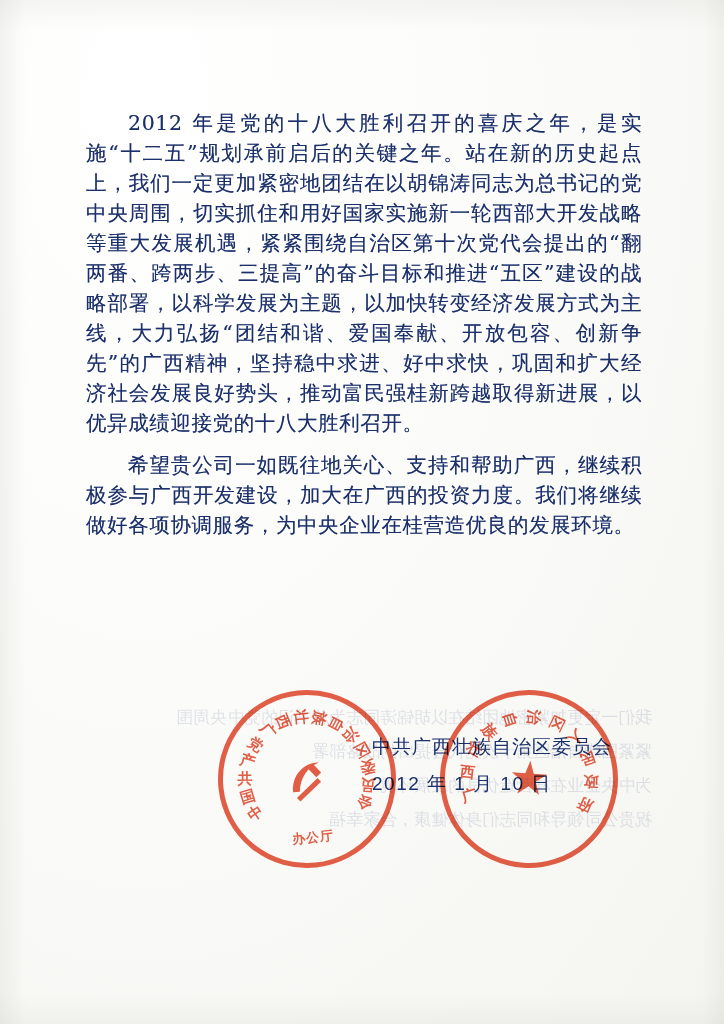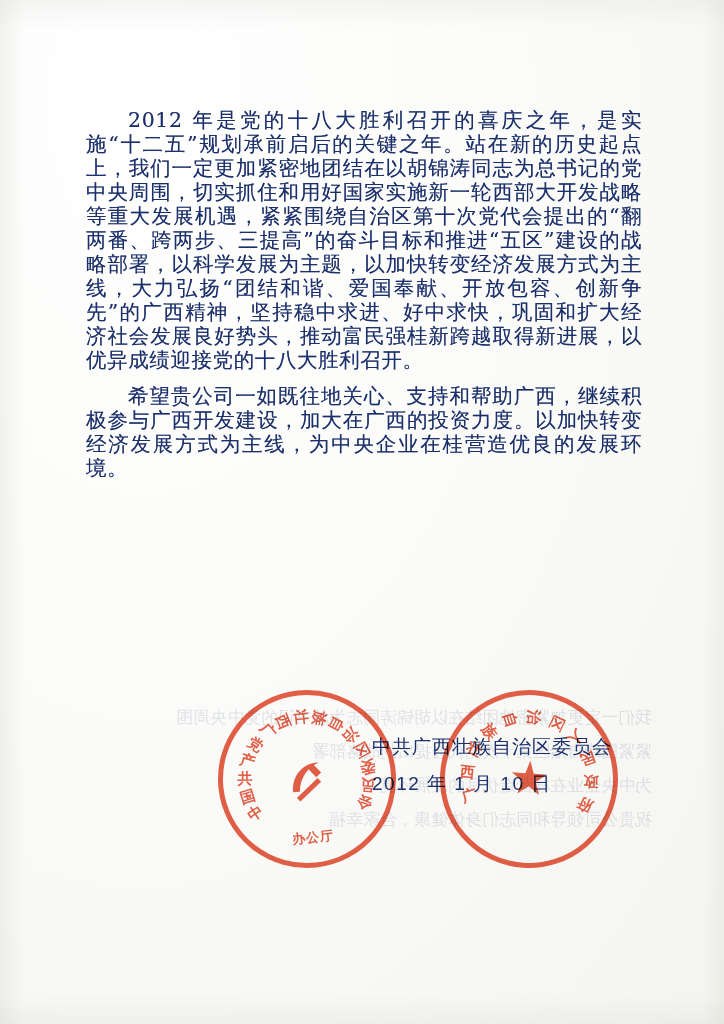--- a/index.html
+++ b/index.html
@@ -36,21 +36,21 @@
 
   #letter-body {
     position: absolute;
     left: 86px;
     top: 108px;
     width: 556px;
   }
 
   .para {
     font-size: 20.5px;
-    line-height: 24px;
+    line-height: 30px;
     color: #1b2f6b;
     letter-spacing: 0.6px;
     text-align: justify;
     text-justify: inter-ideograph;
     margin: 0 0 12px 0;
     text-indent: 2.05em;
     font-family: "DejaVu Serif", "Liberation Serif", serif;
     font-weight: 500;
     text-shadow: 0 0 0.4px rgba(27,47,107,0.5);
   }
@@ -178,21 +178,21 @@
 
   <div id="bleed-through">
     <div class="bleed-line">我们一定更加紧密地团结在以胡锦涛同志为总书记的党中央周围</div>
     <div class="bleed-line">紧紧围绕自治区第十次党代会提出的战略部署</div>
     <div class="bleed-line">为中央企业在桂营造优良的发展环境</div>
     <div class="bleed-line">祝贵公司领导和同志们身体健康，合家幸福</div>
   </div>
 
   <div id="letter-body">
     <p class="para">2012 年是党的十八大胜利召开的喜庆之年，是实施“十二五”规划承前启后的关键之年。站在新的历史起点上，我们一定更加紧密地团结在以胡锦涛同志为总书记的党中央周围，切实抓住和用好国家实施新一轮西部大开发战略等重大发展机遇，紧紧围绕自治区第十次党代会提出的“翻两番、跨两步、三提高”的奋斗目标和推进“五区”建设的战略部署，以科学发展为主题，以加快转变经济发展方式为主线，大力弘扬“团结和谐、爱国奉献、开放包容、创新争先”的广西精神，坚持稳中求进、好中求快，巩固和扩大经济社会发展良好势头，推动富民强桂新跨越取得新进展，以优异成绩迎接党的十八大胜利召开。</p>
-    <p class="para tight">希望贵公司一如既往地关心、支持和帮助广西，继续积极参与广西开发建设，加大在广西的投资力度。以加快转变经济发展方式为主线，为中央企业在桂营造优良的发展环境。</p>
+    <p class="para tight">希望贵公司一如既往地关心、支持和帮助广西，继续积极参与广西开发建设，加大在广西的投资力度。我们将继续做好各项协调服务，为中央企业在桂营造优良的发展环境。</p>
   </div>
 
   <div id="signature-block">
     <div class="sig-line">中共广西壮族自治区委员会</div>
     <div id="sig-date">2012 年 1 月 10 日</div>
   </div>
 
   <div class="seal" id="seal-left">
     <div class="seal-inner">
       <div class="seal-text-ring" id="ring-left">

